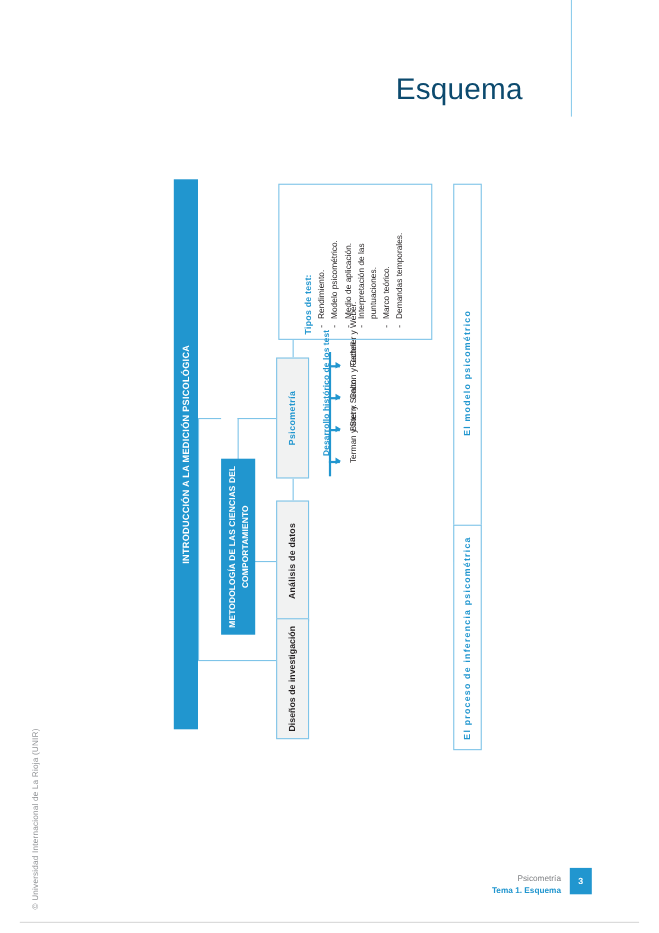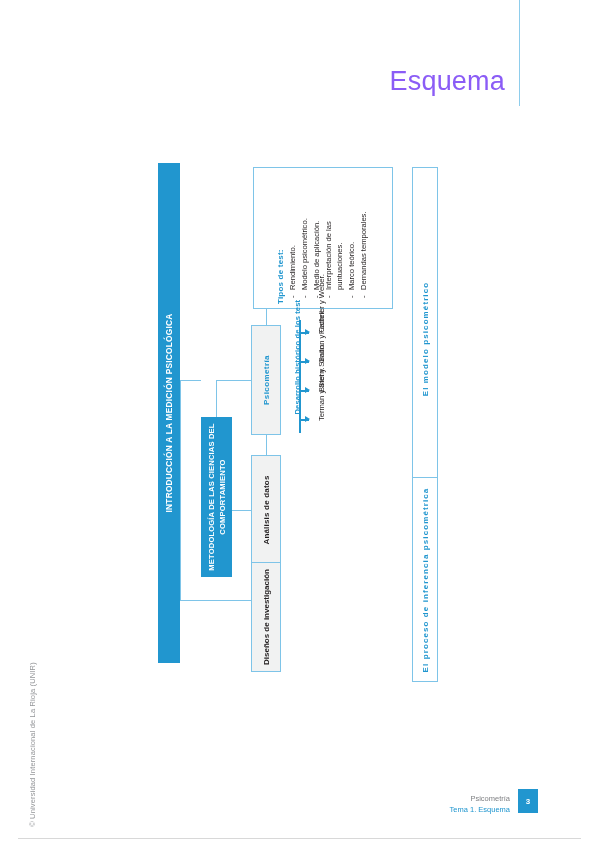--- a/index.html
+++ b/index.html
@@ -15,24 +15,24 @@
 
   
   .header-rule{
     position:absolute;
     left:519px;top:0px;width:1px;height:106px;
     background:#8ecdec;
   }
   .page-title{
     position:absolute;
     left:330px;top:66px;width:175px;
-    text-align:right;
+    text-align:center;
     font-size:27px;
     letter-spacing:.2px;
-    color:#8b5cf6;
+    color:#0c4a6e;
     font-weight:400;
     white-space:nowrap;
   }
 
   
   .copyright{
     position:absolute;
     left:-68px;top:740px;
     width:200px;
     transform:rotate(-90deg);
@@ -51,21 +51,21 @@
     background:#d8d8d8;
   }
   .footer-text{
     position:absolute;
     left:330px;top:793px;width:180px;
     text-align:right;
     font-size:7.5px;
     line-height:11px;
   }
   .footer-text .f1{color:#808285;}
-  .footer-text .f2{color:#2196cf;font-weight:normal;text-align:right;}
+  .footer-text .f2{color:#2196cf;font-weight:bold;text-align:right;}
   .page-number{
     position:absolute;
     left:518px;top:789px;width:20px;height:24px;
     background:#2196cf;
     color:#ffffff;
     font-size:8px;
     font-weight:bold;
     display:flex;align-items:center;justify-content:center;
   }
 

